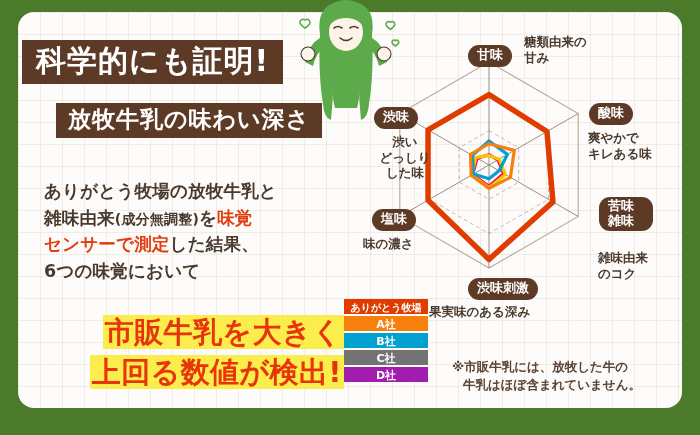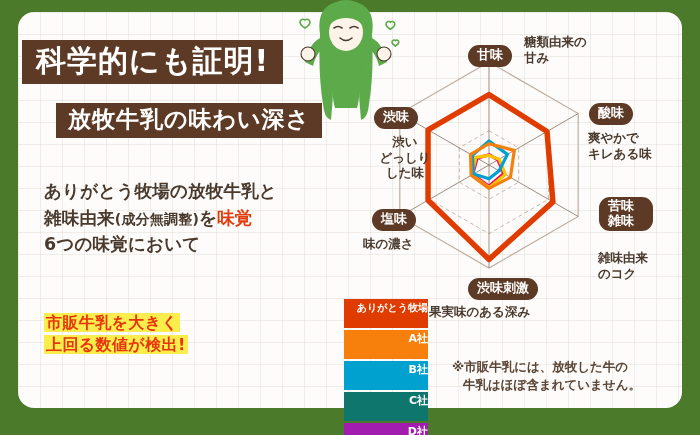--- a/index.html
+++ b/index.html
@@ -48,22 +48,22 @@
   .body-copy{
     position:absolute;left:44px;top:178px;width:300px;
     font-size:17.5px;font-weight:bold;line-height:1.52;
     color:#4a3a2e;
     letter-spacing:.2px;
   }
   .body-copy .small{font-size:14px;}
   .body-copy .em-red{color:#e23d10;}
   .big-claim{
     position:absolute;left:44px;top:312px;width:300px;
-    font-size:16px;font-weight:bold;line-height:1.38;
-    color:#e8340c;letter-spacing:.4px;
+    font-size:29px;font-weight:bold;line-height:1.38;
+    color:#e8340c;letter-spacing:.4px;text-align:right;
   }
   .big-claim span.hl{
     background:#fbed4c;
     box-decoration-break:clone;-webkit-box-decoration-break:clone;
     padding:0 2px;
   }
 
   
   .girl{position:absolute;left:286px;top:-6px;width:120px;height:140px;z-index:5;}
 
@@ -79,21 +79,21 @@
   }
   .ax-pill.two{padding:2px 19px 3px 9px;}
   .ax-desc{
     position:absolute;color:#4a3a2e;font-size:12.5px;font-weight:bold;
     line-height:1.24;white-space:nowrap;
   }
 
   
   .legend{position:absolute;left:344px;top:299px;width:84px;z-index:7;}
   .lg-row{
-    height:29px;line-height:17px;text-align:right;
+    height:15px;line-height:17px;text-align:center;
     color:#fff;font-size:11px;font-weight:bold;
     margin-bottom:2px;
   }
   .lg-row.first{font-size:10px;}
 
   
   .footnote{
     position:absolute;left:452px;top:358px;width:218px;
     color:#5a4436;font-size:12.5px;font-weight:bold;line-height:1.45;
   }
@@ -132,20 +132,23 @@
       <path d="M100 30 a2.6 2.6 0 0 1 4.4 -1.8 a2.6 2.6 0 0 1 4.4 1.8 q0 2.6 -4.4 5.2 q-4.4 -2.6 -4.4 -5.2z"></path>
       <path d="M106 48 a2 2 0 0 1 3.4 -1.4 a2 2 0 0 1 3.4 1.4 q0 2 -3.4 4 q-3.4 -2 -3.4 -4z"></path>
     </g>
   </svg>
 
   <div class="body-copy">
     <div>ありがとう牧場の放牧牛乳と</div>
     <div>
       <span>雑味由来</span><span class="small">(成分無調整)</span><span>を</span><span class="em-red">味覚</span>
     </div>
+    <div>
+      <span class="em-red">センサーで測定</span><span>した結果、</span>
+    </div>
     <div>6つの味覚において</div>
   </div>
 
   <div class="big-claim">
     <div><span class="hl">市販牛乳を大きく</span></div>
     <div><span class="hl">上回る数値が検出!</span></div>
   </div>
 
   <div class="radar-wrap">
     <svg class="radar-svg" id="radar-svg" width="320" height="300" viewBox="0 0 320 300">
@@ -197,21 +200,21 @@
       <span>渋い</span><br>
       <span>どっしり</span><br>
       <span>した味</span>
     </div>
   </div>
 
   <div class="legend" id="legend">
       <div class="lg-row first" style="background: rgb(224, 60, 0);">ありがとう牧場</div>
       <div class="lg-row" style="background: rgb(247, 127, 12);">A社</div>
       <div class="lg-row" style="background: rgb(0, 160, 207);">B社</div>
-      <div class="lg-row" style="background: #0f766e;">C社</div>
+      <div class="lg-row" style="background: #737373;">C社</div>
       <div class="lg-row" style="background: #a21caf;">D社</div>
     </div>
 
   <div class="footnote">
     <span>※市販牛乳には、放牧した牛の</span>
     <span class="ind">牛乳はほぼ含まれていません。</span>
   </div>
 </div>
 
 </body></html>

